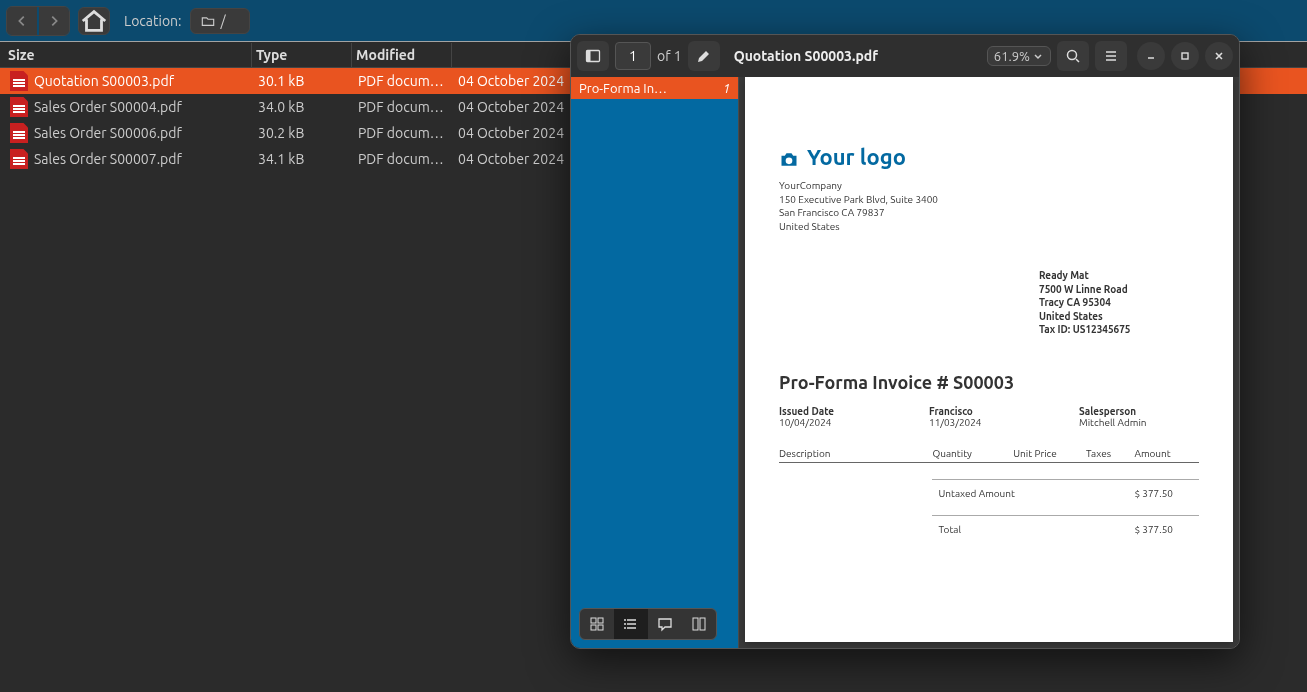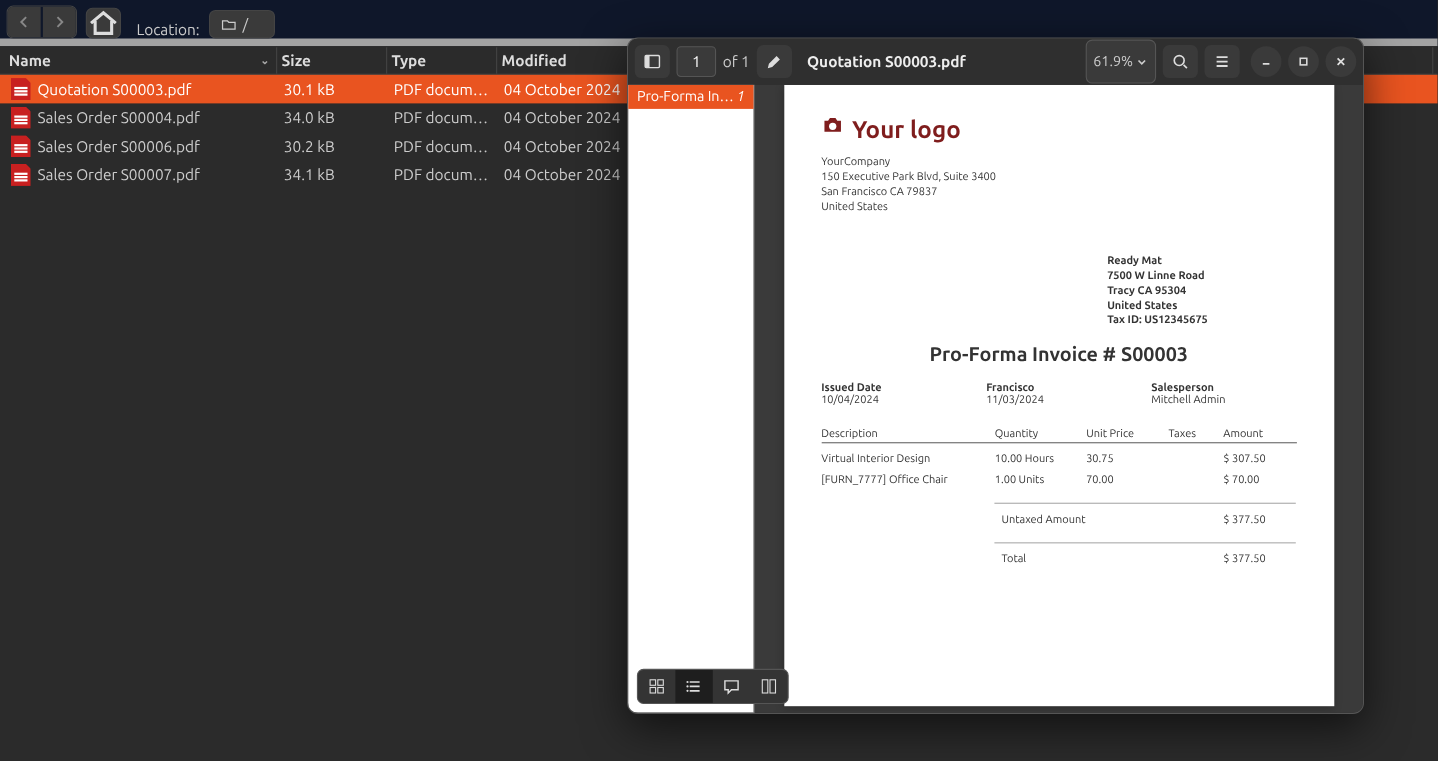--- a/index.html
+++ b/index.html
@@ -1,20 +1,20 @@
 <!DOCTYPE html>
 <html><head>
 <meta charset="utf-8">
 <style>
 * { margin: 0; padding: 0; box-sizing: border-box; font-family: "Ubuntu", "Segoe UI", sans-serif; }
 body { background: #2b2b2b; width: 1307px; height: 692px; overflow: hidden; position: relative; color: #ccc; }
 
 
 .fm { position: absolute; inset: 0; background: #2b2b2b; }
-.fm-toolbar { height: 42px; display: flex; align-items: flex-end; gap: 8px; padding: 0 6px; border-bottom: 7px solid #a3a3a3; background: #0f172a; }
+.fm-toolbar { height: 42px; display: flex; align-items: center; gap: 8px; padding: 0 6px; border-bottom: 1px solid #a3a3a3; background: #0c4a6e; }
 .nav-group { display: flex; gap: 2px; border: 1px solid #444; border-radius: 6px; overflow: hidden; }
 .nav-btn { width: 30px; height: 28px; background: #3a3a3a; display: flex; align-items: center; justify-content: center; color: #888; }
 .nav-btn svg { width: 14px; height: 14px; }
 .icon-btn { width: 32px; height: 28px; background: #3a3a3a; border: 1px solid #444; border-radius: 6px; display: flex; align-items: center; justify-content: center; color: #ddd; }
 .loc-label { font-size: 14px; margin-left: 6px; }
 .loc-path { display: flex; align-items: center; gap: 6px; background: #3a3a3a; border: 1px solid #444; border-radius: 6px; padding: 4px 10px; font-size: 14px; min-width: 60px; }
 .loc-path svg { width: 14px; height: 14px; }
 
 .fm-headers, .fm-row { display: grid; grid-template-columns: 248px 100px 100px 1fr; align-items: center; padding: 0 4px; font-size: 14px; height: 26px; }
 .fm-headers { background: #2b2b2b; border-bottom: 1px solid #444; font-weight: 600; color: #ddd; }
@@ -28,37 +28,37 @@
 
 
 .viewer { position: absolute; left: 570px; top: 34px; width: 670px; height: 615px; background: #2f2f2f; border: 1px solid #555; border-radius: 10px; box-shadow: 0 12px 40px rgba(0,0,0,.6); display: flex; flex-direction: column; overflow: hidden; }
 .v-toolbar { height: 42px; background: #2f2f2f; display: flex; align-items: center; gap: 6px; padding: 0 6px; }
 .v-btn { width: 32px; height: 30px; border-radius: 6px; display: flex; align-items: center; justify-content: center; color: #ddd; }
 .v-btn.framed { background: #3a3a3a; }
 .v-btn svg { width: 16px; height: 16px; }
 .page-box { display: flex; align-items: center; gap: 6px; font-size: 14px; }
 .page-input { width: 36px; height: 28px; background: #3a3a3a; border: 1px solid #555; border-radius: 4px; color: #fff; text-align: center; font-size: 14px; }
 .v-title { flex: 1; text-align: left; font-weight: 600; font-size: 14px; color: #eee; white-space: nowrap; overflow: hidden; text-overflow: ellipsis; padding: 0 8px; }
-.zoom { display: flex; align-items: center; gap: 2px; background: #3a3a3a; border: 1px solid #555; border-radius: 6px; padding: 0 6px; height: 40px; font-size: 13px; }
+.zoom { display: flex; align-items: center; gap: 2px; background: #3a3a3a; border: 1px solid #555; border-radius: 6px; padding: 0 6px; height: 20px; font-size: 13px; }
 .win-controls { display: flex; gap: 6px; margin-left: 4px; }
 .win-btn { width: 28px; height: 28px; border-radius: 14px; background: #3a3a3a; display: flex; align-items: center; justify-content: center; color: #ddd; }
 .win-btn svg { width: 12px; height: 12px; }
 
 .v-body { flex: 1; display: flex; overflow: hidden; }
-.outline { width: 115px; background: #ffffff; border-right: 1px solid #4a4a4a; }
+.outline { width: 168px; background: #0369a1; border-right: 1px solid #4a4a4a; }
 .outline-item { background: #e95420; color: #fff; font-size: 13px; padding: 4px 8px; display: flex; justify-content: space-between; }
 .outline-item .pg { font-style: italic; }
 
 .page-area { flex: 1; background: #3a3a3a; display: flex; justify-content: center; align-items: flex-start; padding: 0 6px 6px 6px; overflow: hidden; }
 .page { width: 500px; height: 565px; background: #fff; color: #333; padding: 28px 34px; font-size: 10px; box-shadow: 0 2px 8px rgba(0,0,0,.3); }
-.logo { display: flex; align-items: flex-start; gap: 8px; color: #7f1d1d; font-size: 22px; font-weight: 700; margin-bottom: 10px; }
+.logo { display: flex; align-items: flex-end; gap: 8px; color: #0369a1; font-size: 22px; font-weight: 700; margin-bottom: 10px; margin-top: 39px; }
 .logo svg { width: 20px; height: 18px; }
 .co-block { line-height: 1.35; }
 .cust-block { margin-left: 260px; margin-top: 36px; line-height: 1.35; font-weight: bold; }
-.doc-title { font-size: 18px; font-weight: 600; margin-top: 14px; text-align: center; }
+.doc-title { font-size: 18px; font-weight: 600; margin-top: 35px; }
 .meta { display: grid; grid-template-columns: 150px 150px 1fr; margin-top: 14px; row-gap: 0; }
 .meta .h { font-weight: 600; }
 .tbl-head, .tbl-row, .tot-row { display: grid; grid-template-columns: 1.9fr 1fr .9fr .6fr .8fr; }
 .tbl-head { margin-top: 20px; border-bottom: 1px solid #666; padding-bottom: 3px; }
 .tbl-row { margin-top: 8px; }
 .r { text-align: left; }
 .tot-row { margin-top: 8px; }
 .tot-row .lab { grid-column: 2 / 5; text-align: left; padding-left: 6px; }
 .tot-line { grid-column: 2 / 6; border-top: 1px solid #aaa; height: 0; margin-top: 8px; }
 
@@ -91,21 +91,20 @@
       </div>
     <span class="loc-label">Location:</span>
     <div class="loc-path">
       <svg viewBox="0 0 16 16">
           <path fill="none" stroke="currentColor" stroke-width="1.3" d="M1.5 4.5h5l1.5 1.5h6.5v7h-13z"></path>
         </svg>
       <span>/</span>
     </div>
   </div>
   <div class="fm-headers">
-    <div class="cell"><span>Name</span><span class="sort-ind">⌄</span></div>
     <div class="cell">Size</div>
     <div class="cell">Type</div>
     <div class="cell">Modified</div>
   </div>
   <div id="fm-rows">
       <div class="fm-row selected">
         <div class="cell namecell">
           <span class="pdf-icon"></span>
           <span>Quotation S00003.pdf</span>
         </div>
@@ -235,36 +234,20 @@
           <div>11/03/2024</div>
           <div>Mitchell Admin</div>
         </div>
         <div class="tbl-head">
           <div>Description</div>
           <div class="r">Quantity</div>
           <div class="r">Unit Price</div>
           <div class="r">Taxes</div>
           <div class="r">Amount</div>
         </div>
-        <div id="doc-lines">
-            <div class="tbl-row">
-              <div>Virtual Interior Design</div>
-              <div class="r">10.00 Hours</div>
-              <div class="r">30.75</div>
-              <div class="r"></div>
-              <div class="r">$ 307.50</div>
-            </div>
-            <div class="tbl-row">
-              <div>[FURN_7777] Office Chair</div>
-              <div class="r">1.00 Units</div>
-              <div class="r">70.00</div>
-              <div class="r"></div>
-              <div class="r">$ 70.00</div>
-            </div>
-          </div>
         <div class="tot-row">
             <div class="tot-line"></div>
           </div>
         <div class="tot-row">
           <div></div>
             <div class="lab">Untaxed Amount</div>
             <div class="r">$ 377.50</div>
         </div>
         <div class="tot-row">
             <div class="tot-line"></div>

